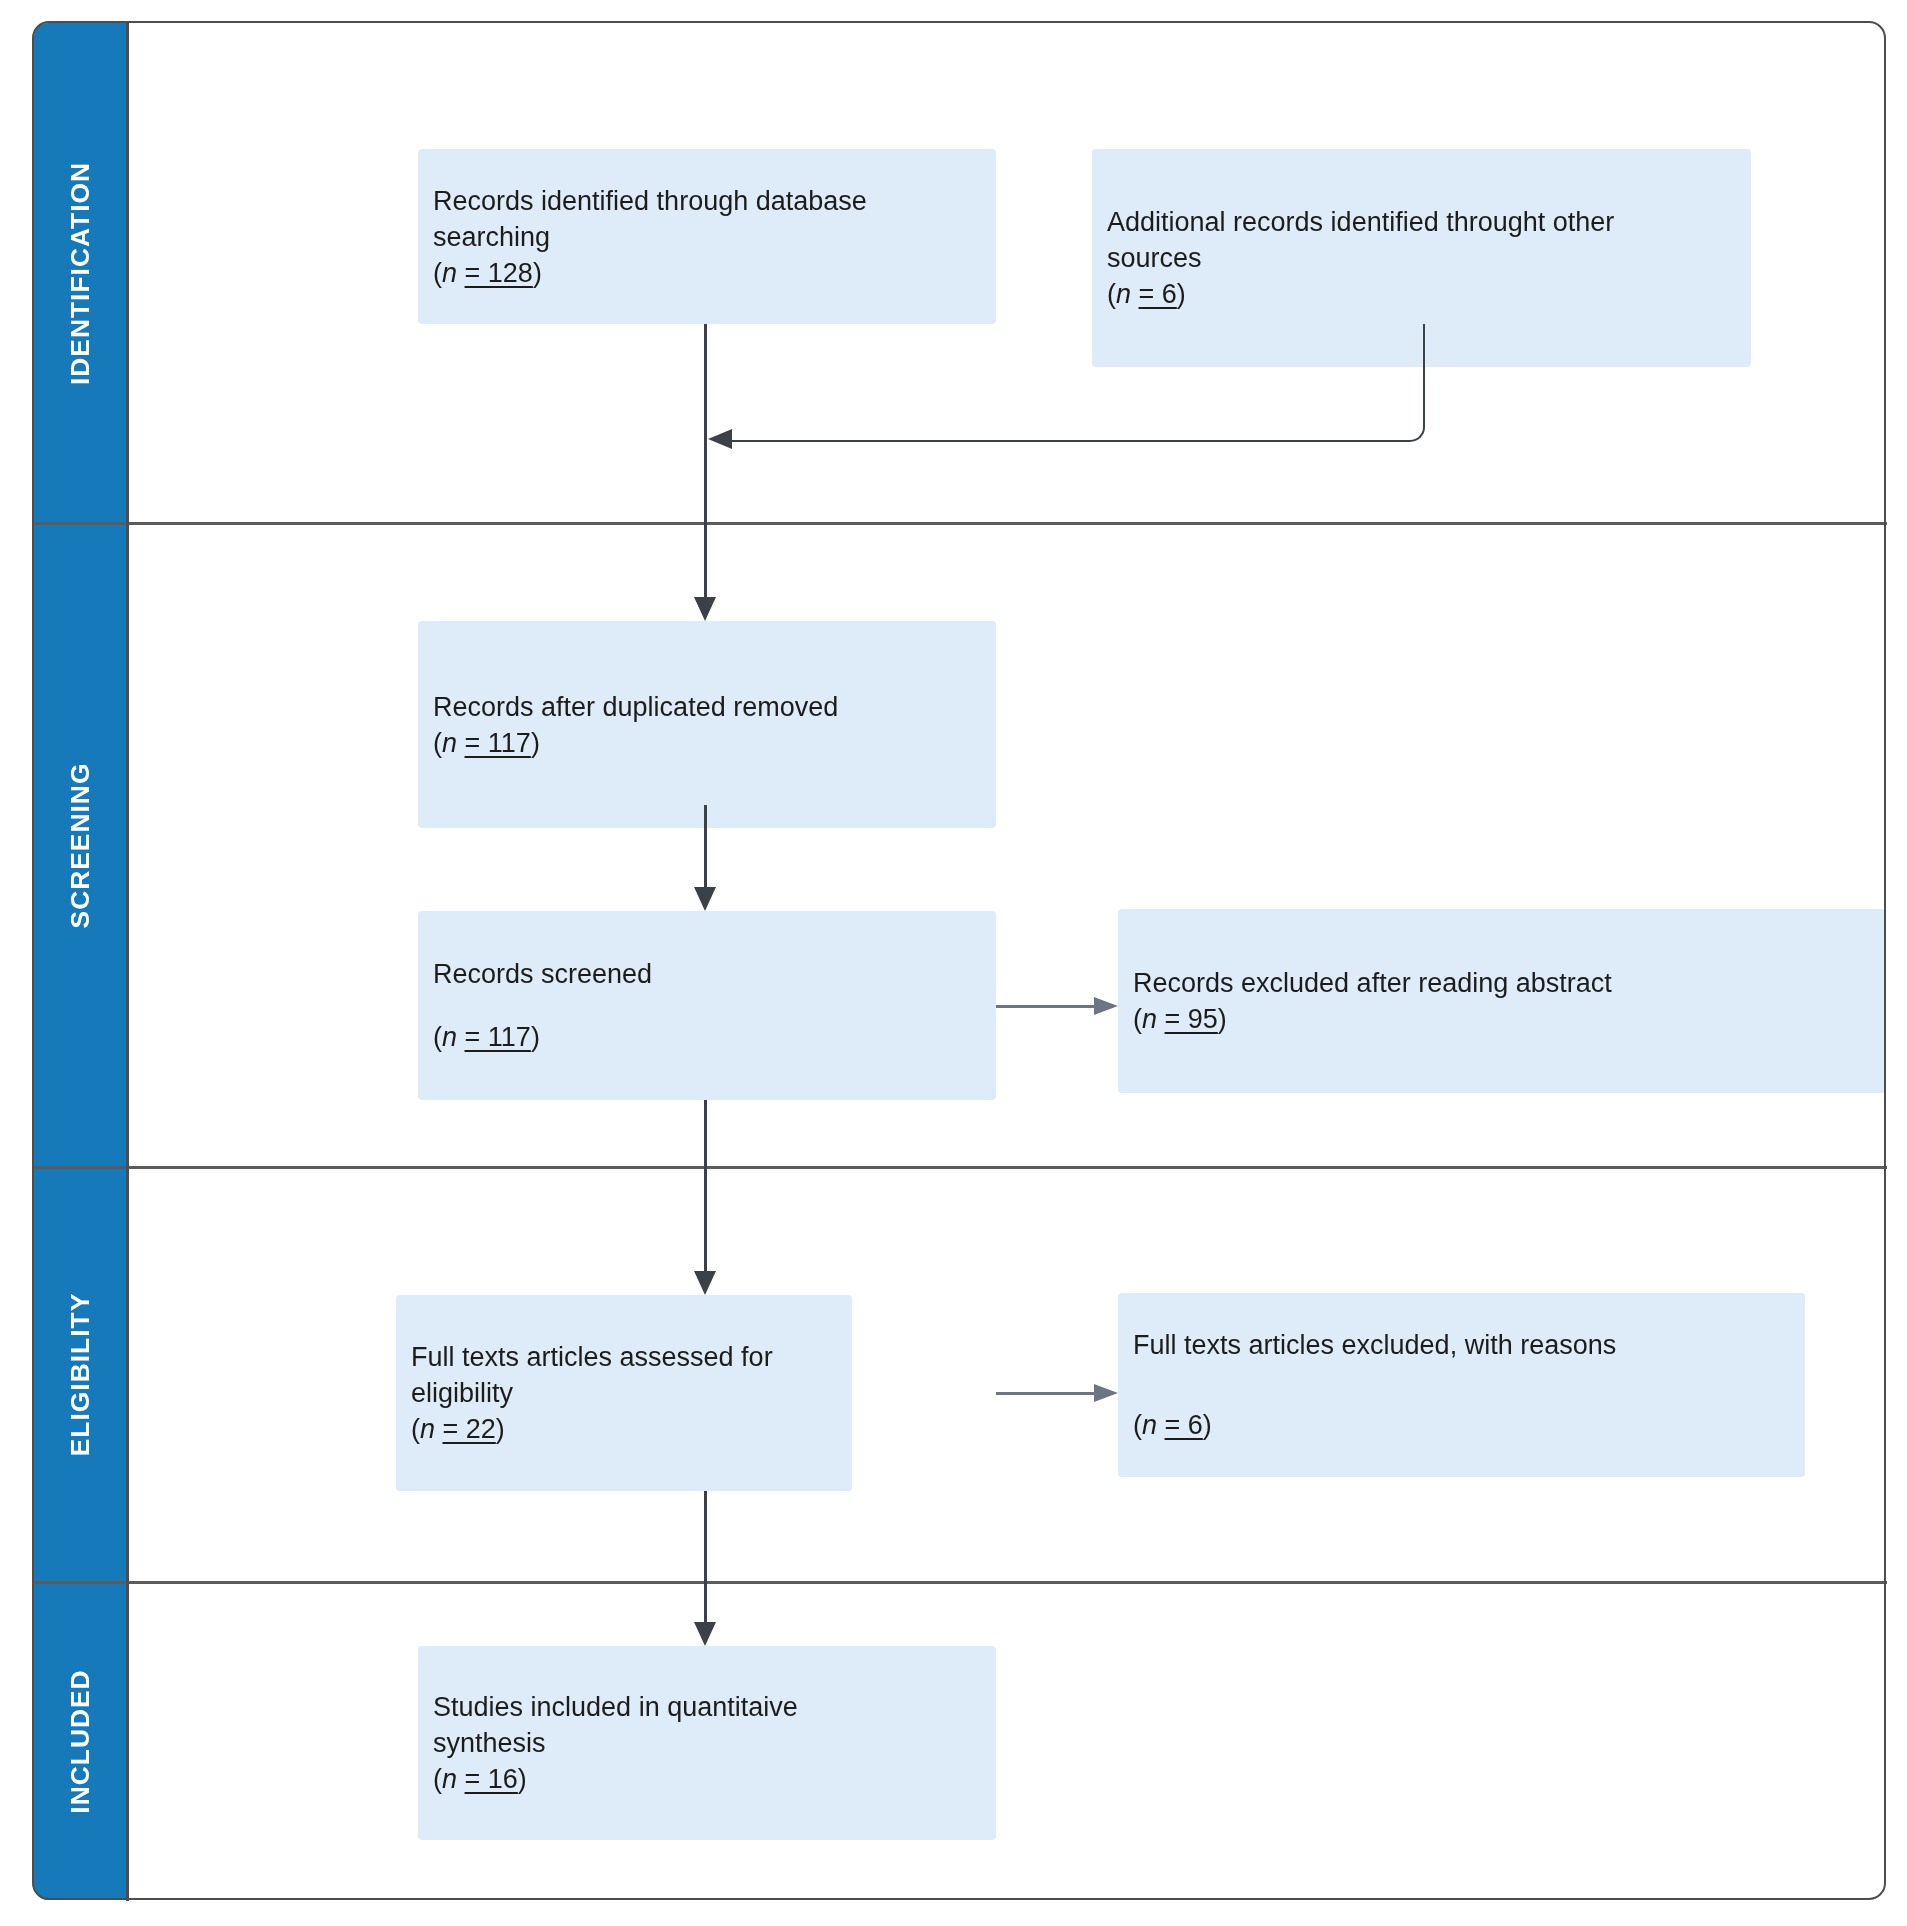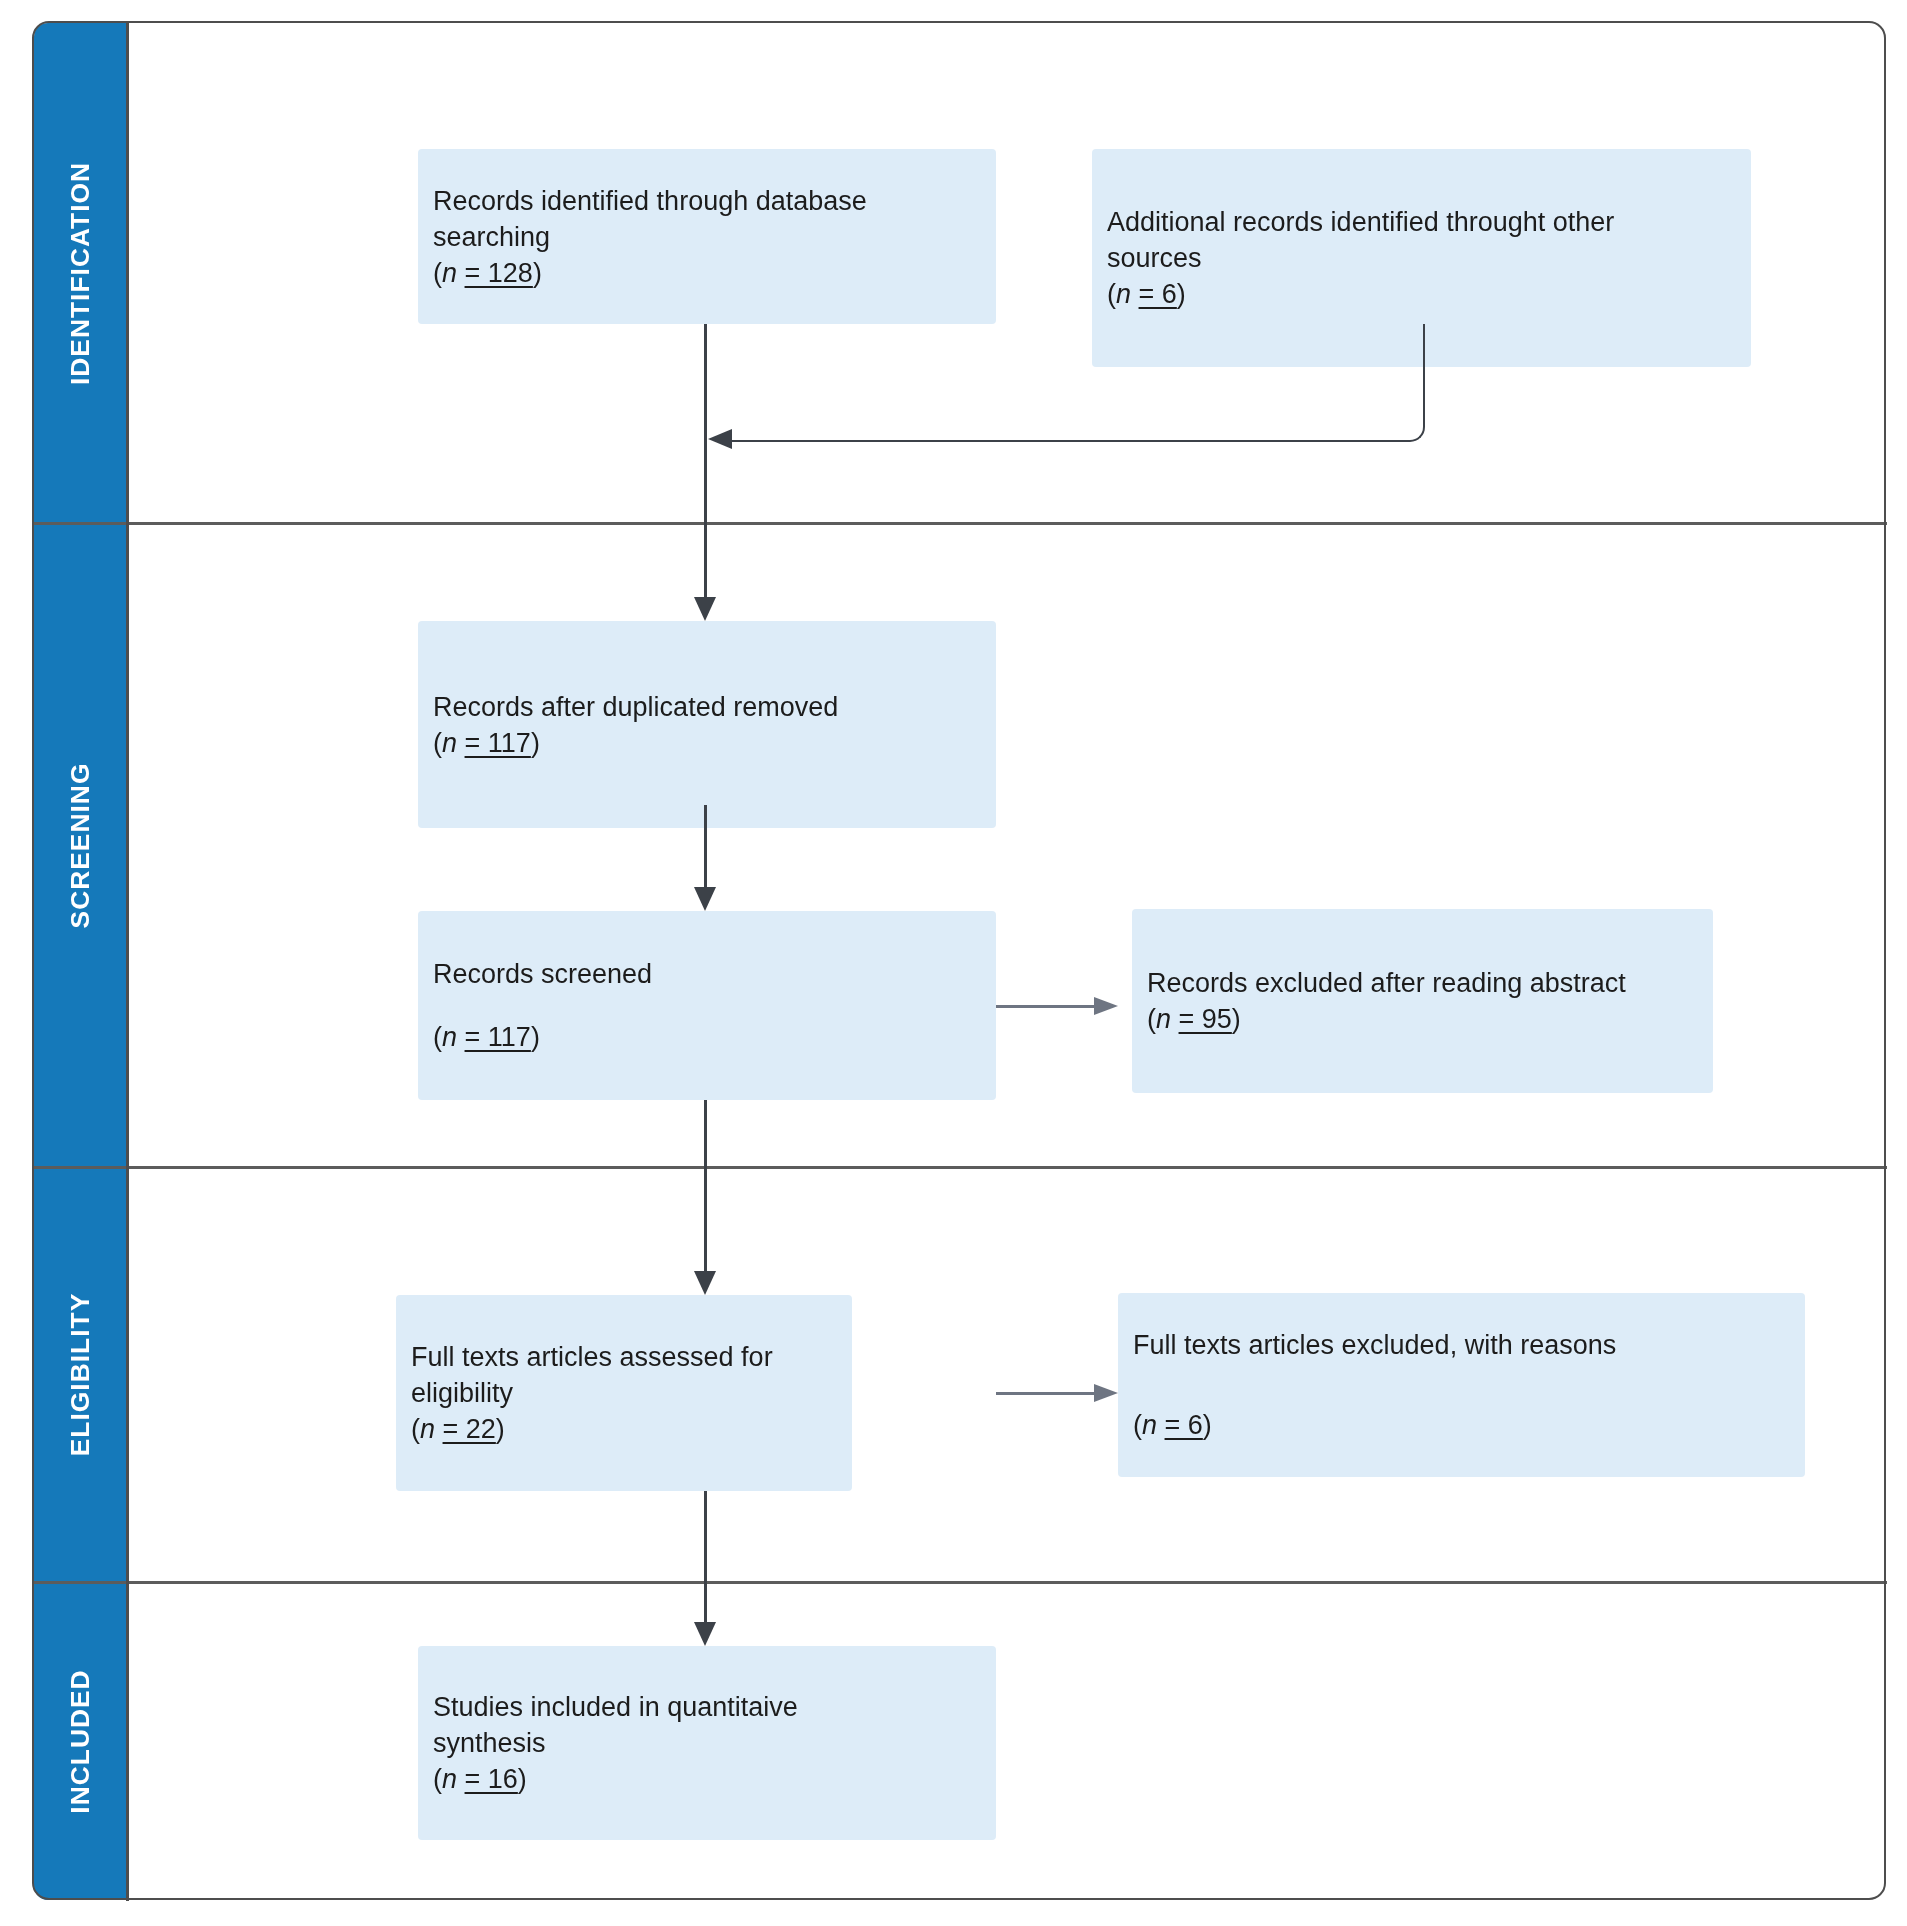--- a/index.html
+++ b/index.html
@@ -86,21 +86,21 @@
       <div>(<i>n</i> <span class="u">= 6</span>)</div>
     </div>
   <div class="node" style="left:418px;top:621px;width:578px;height:207px;">
       <div>Records after duplicated removed</div>
       <div>(<i>n</i> <span class="u">= 117</span>)</div>
     </div>
   <div class="node" style="left:418px;top:911px;width:578px;height:189px;gap:27px;">
       <div>Records screened</div>
       <div>(<i>n</i> <span class="u">= 117</span>)</div>
     </div>
-  <div class="node" style="left:1118px;top:909px;width:581px;height:184px;margin-left:14px;">
+  <div class="node" style="left:1118px;top:909px;width:767px;height:184px;">
       <div>Records excluded after reading abstract</div>
       <div>(<i>n</i> <span class="u">= 95</span>)</div>
     </div>
   <div class="node" style="left:396px;top:1295px;width:456px;height:196px;">
       <div>Full texts articles assessed for</div>
       <div>eligibility</div>
       <div>(<i>n</i> <span class="u">= 22</span>)</div>
     </div>
   <div class="node" style="left:1118px;top:1293px;width:687px;height:184px;gap:44px;">
       <div>Full texts articles excluded, with reasons</div>

